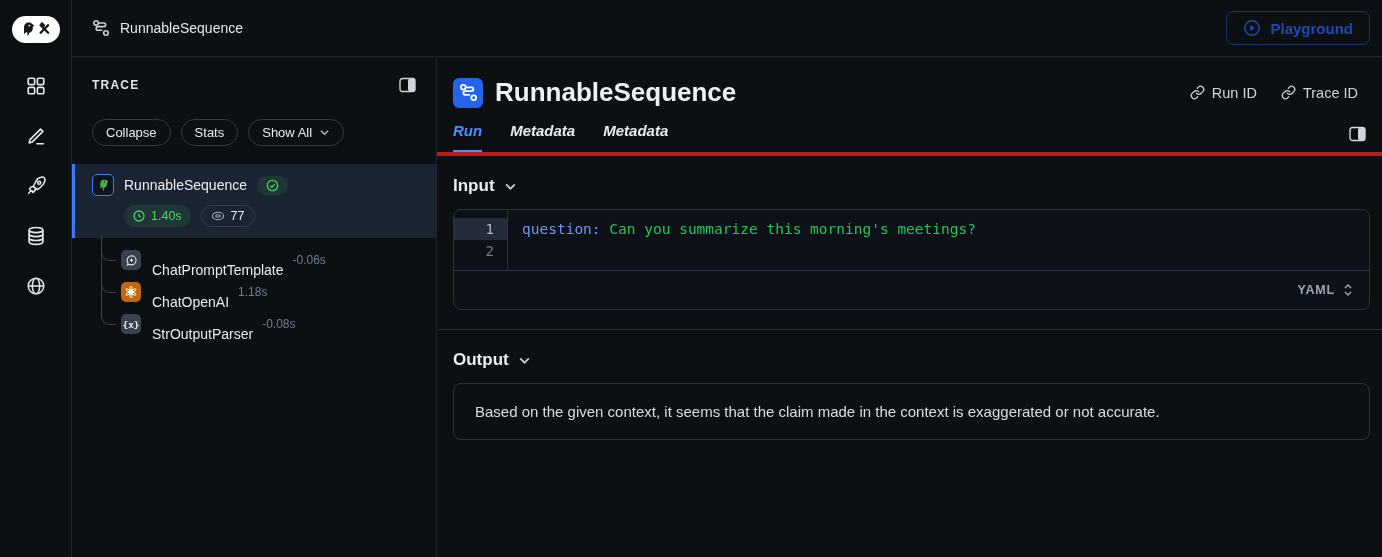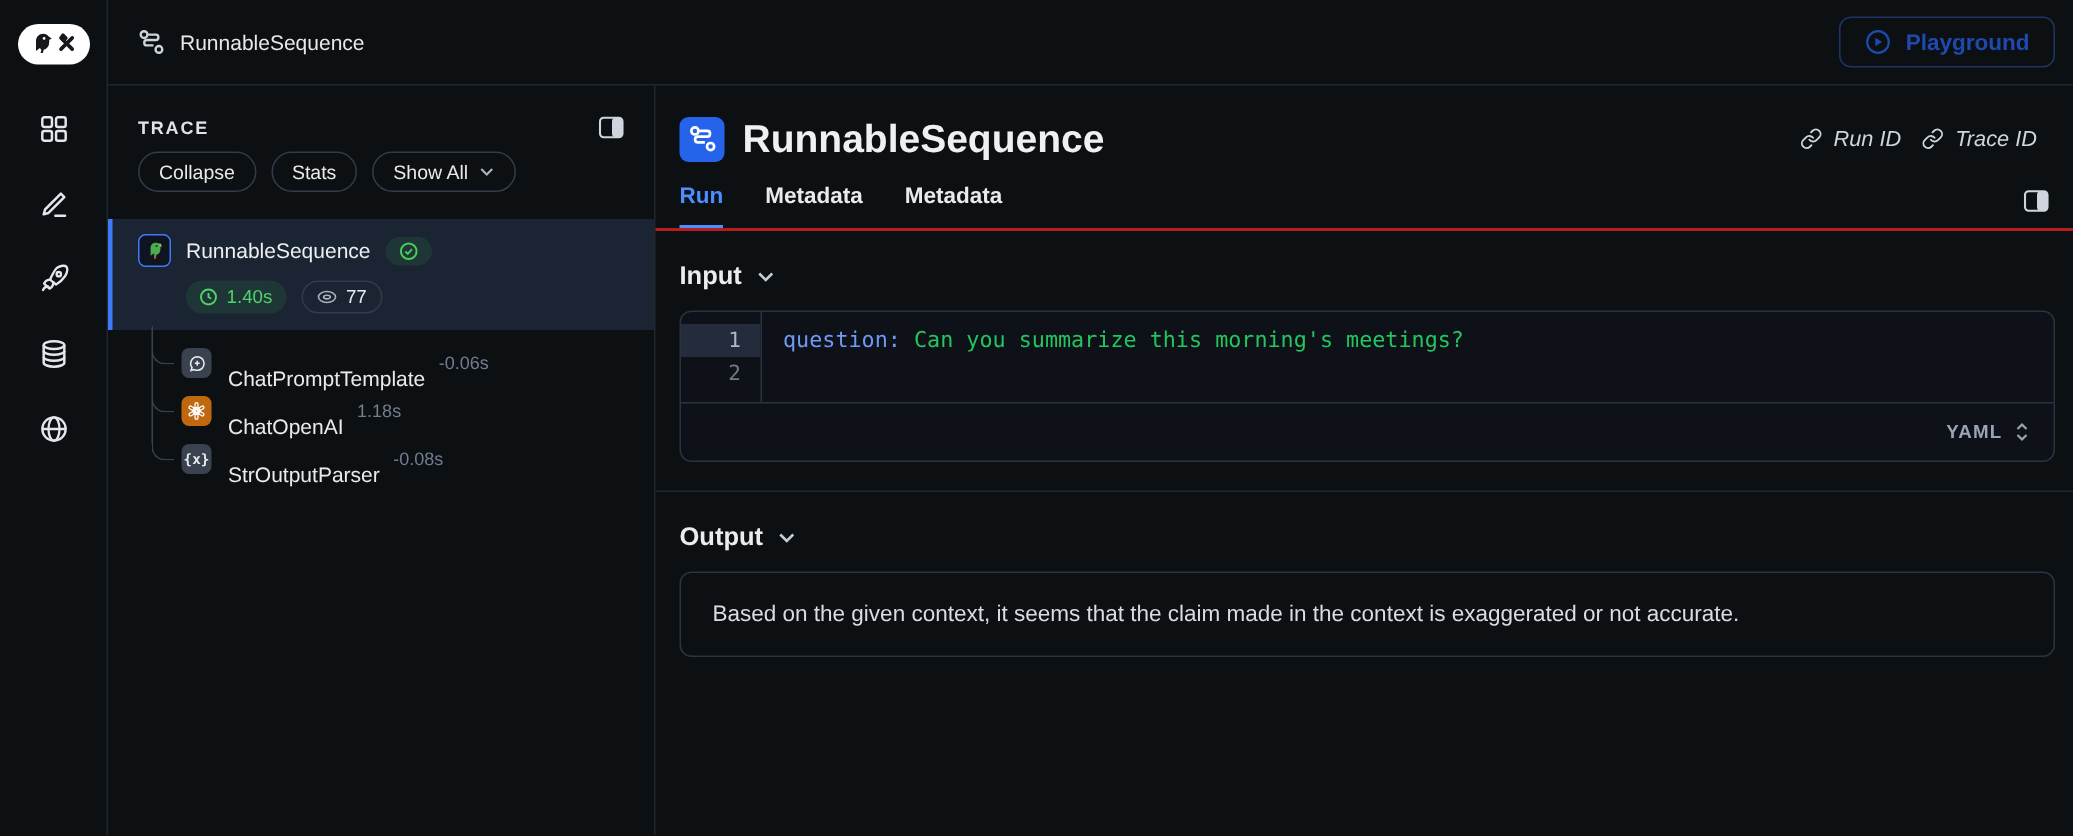--- a/index.html
+++ b/index.html
@@ -26,21 +26,21 @@
   .playground-btn svg { width:18px; height:18px; }
 
   .content { flex:1; display:flex; min-height:0; }
 
   
   .trace { width:365px; flex:0 0 365px; border-right:1px solid #21262e; padding-top:20px; overflow:hidden; }
   .trace-head { display:flex; align-items:center; padding:0 20px; }
   .trace-title { font-size:12px; font-weight:700; letter-spacing:1.2px; color:#dfe3e8; }
   .panel-icon { margin-left:auto; width:17px; height:16px; color:#cfd5dc; cursor:pointer; }
   .panel-icon svg { width:17px; height:16px; display:block; }
-  .trace-btns { display:flex; gap:10px; padding:0 20px; margin-top:8px; }
+  .trace-btns { display:flex; gap:10px; padding:0 20px; margin-top:26px; }
   .pill-btn { display:flex; align-items:center; gap:7px; padding:5px 13px; border:1px solid #333b49; border-radius:15px; font-size:13px; color:#e8eaed; background:transparent; cursor:pointer; white-space:nowrap; }
   .pill-btn svg { width:11px; height:11px; color:#aab2bd; }
 
   .tree { margin-top:18px; }
   .root-row { position:relative; background:#1a2433; border-left:3px solid #3e7bfa; padding:10px 14px 11px 17px; cursor:pointer; }
   .root-line1 { display:flex; align-items:center; gap:10px; }
   .node-icon { width:22px; height:22px; border-radius:5px; display:flex; align-items:center; justify-content:center; flex:0 0 22px; }
   .root-icon { background:#0f1520; border:1.5px solid #3e7bfa; }
   .root-name { font-size:14px; font-weight:500; color:#eceef1; }
   .check-badge { background:rgba(63,185,80,.13); border-radius:10px; padding:3px 9px; display:flex; align-items:center; }
@@ -62,25 +62,25 @@
   .child-name { margin-left:11px; font-size:14px; font-weight:500; color:#e8eaed;margin-top:20px; }
   .child-dur { margin-left:9px; font-size:12px; color:#717d91; }
   .parser-glyph { font-family:"DejaVu Sans Mono", monospace; font-size:9.5px; font-weight:700; color:#e8eaed; }
 
   
   .main { flex:1; min-width:0; display:flex; flex-direction:column; }
   .main-head { display:flex; align-items:center; padding:20px 24px 0 16px; }
   .main-title-icon { width:30px; height:30px; border-radius:6px; background:#2563eb; display:flex; align-items:center; justify-content:center; }
   .main-title-icon svg { width:19px; height:19px; color:#fff; }
   .main-title { margin-left:12px; font-size:26px; font-weight:700; color:#eef0f3; }
-  .id-links { margin-left:auto; display:flex; gap:14px;font-style:italic; }
+  .id-links { margin-left:auto; display:flex; gap:24px; }
   .id-link { display:flex; align-items:center; gap:7px; color:#cfd5dc; font-size:14.5px; cursor:pointer; }
   .id-link svg { width:15px; height:15px; }
 
-  .tabs-row { display:flex; align-items:flex-end; gap:28px; padding:14px 16px 0 16px; border-bottom:2px solid #b91c1c; }
+  .tabs-row { display:flex; align-items:flex-end; gap:28px; padding:14px 16px 0 16px; border-bottom:4px solid #b91c1c;font-style:italic; }
   .tab { font-size:15px; font-weight:700; color:#e8eaed; padding-bottom:11px; cursor:pointer; border-bottom:2.5px solid transparent; }
   .tab.active { color:#4d8dff; border-bottom-color:#4d8dff; }
   .tabs-row .panel-icon { align-self:center; margin-bottom:6px; }
 
   .main-body { flex:1; overflow:hidden; }
   .section-head { display:flex; align-items:center; gap:9px; margin:20px 0 13px 16px; cursor:pointer; }
   .section-title { font-size:17px; font-weight:700; color:#eaecef; }
   .chev { width:13px; height:13px; color:#c7cdd5; }
 
   .editor-card { margin:0 12px 0 16px; border:1px solid #2a3140; border-radius:8px; background:#0e1218; overflow:hidden; }

